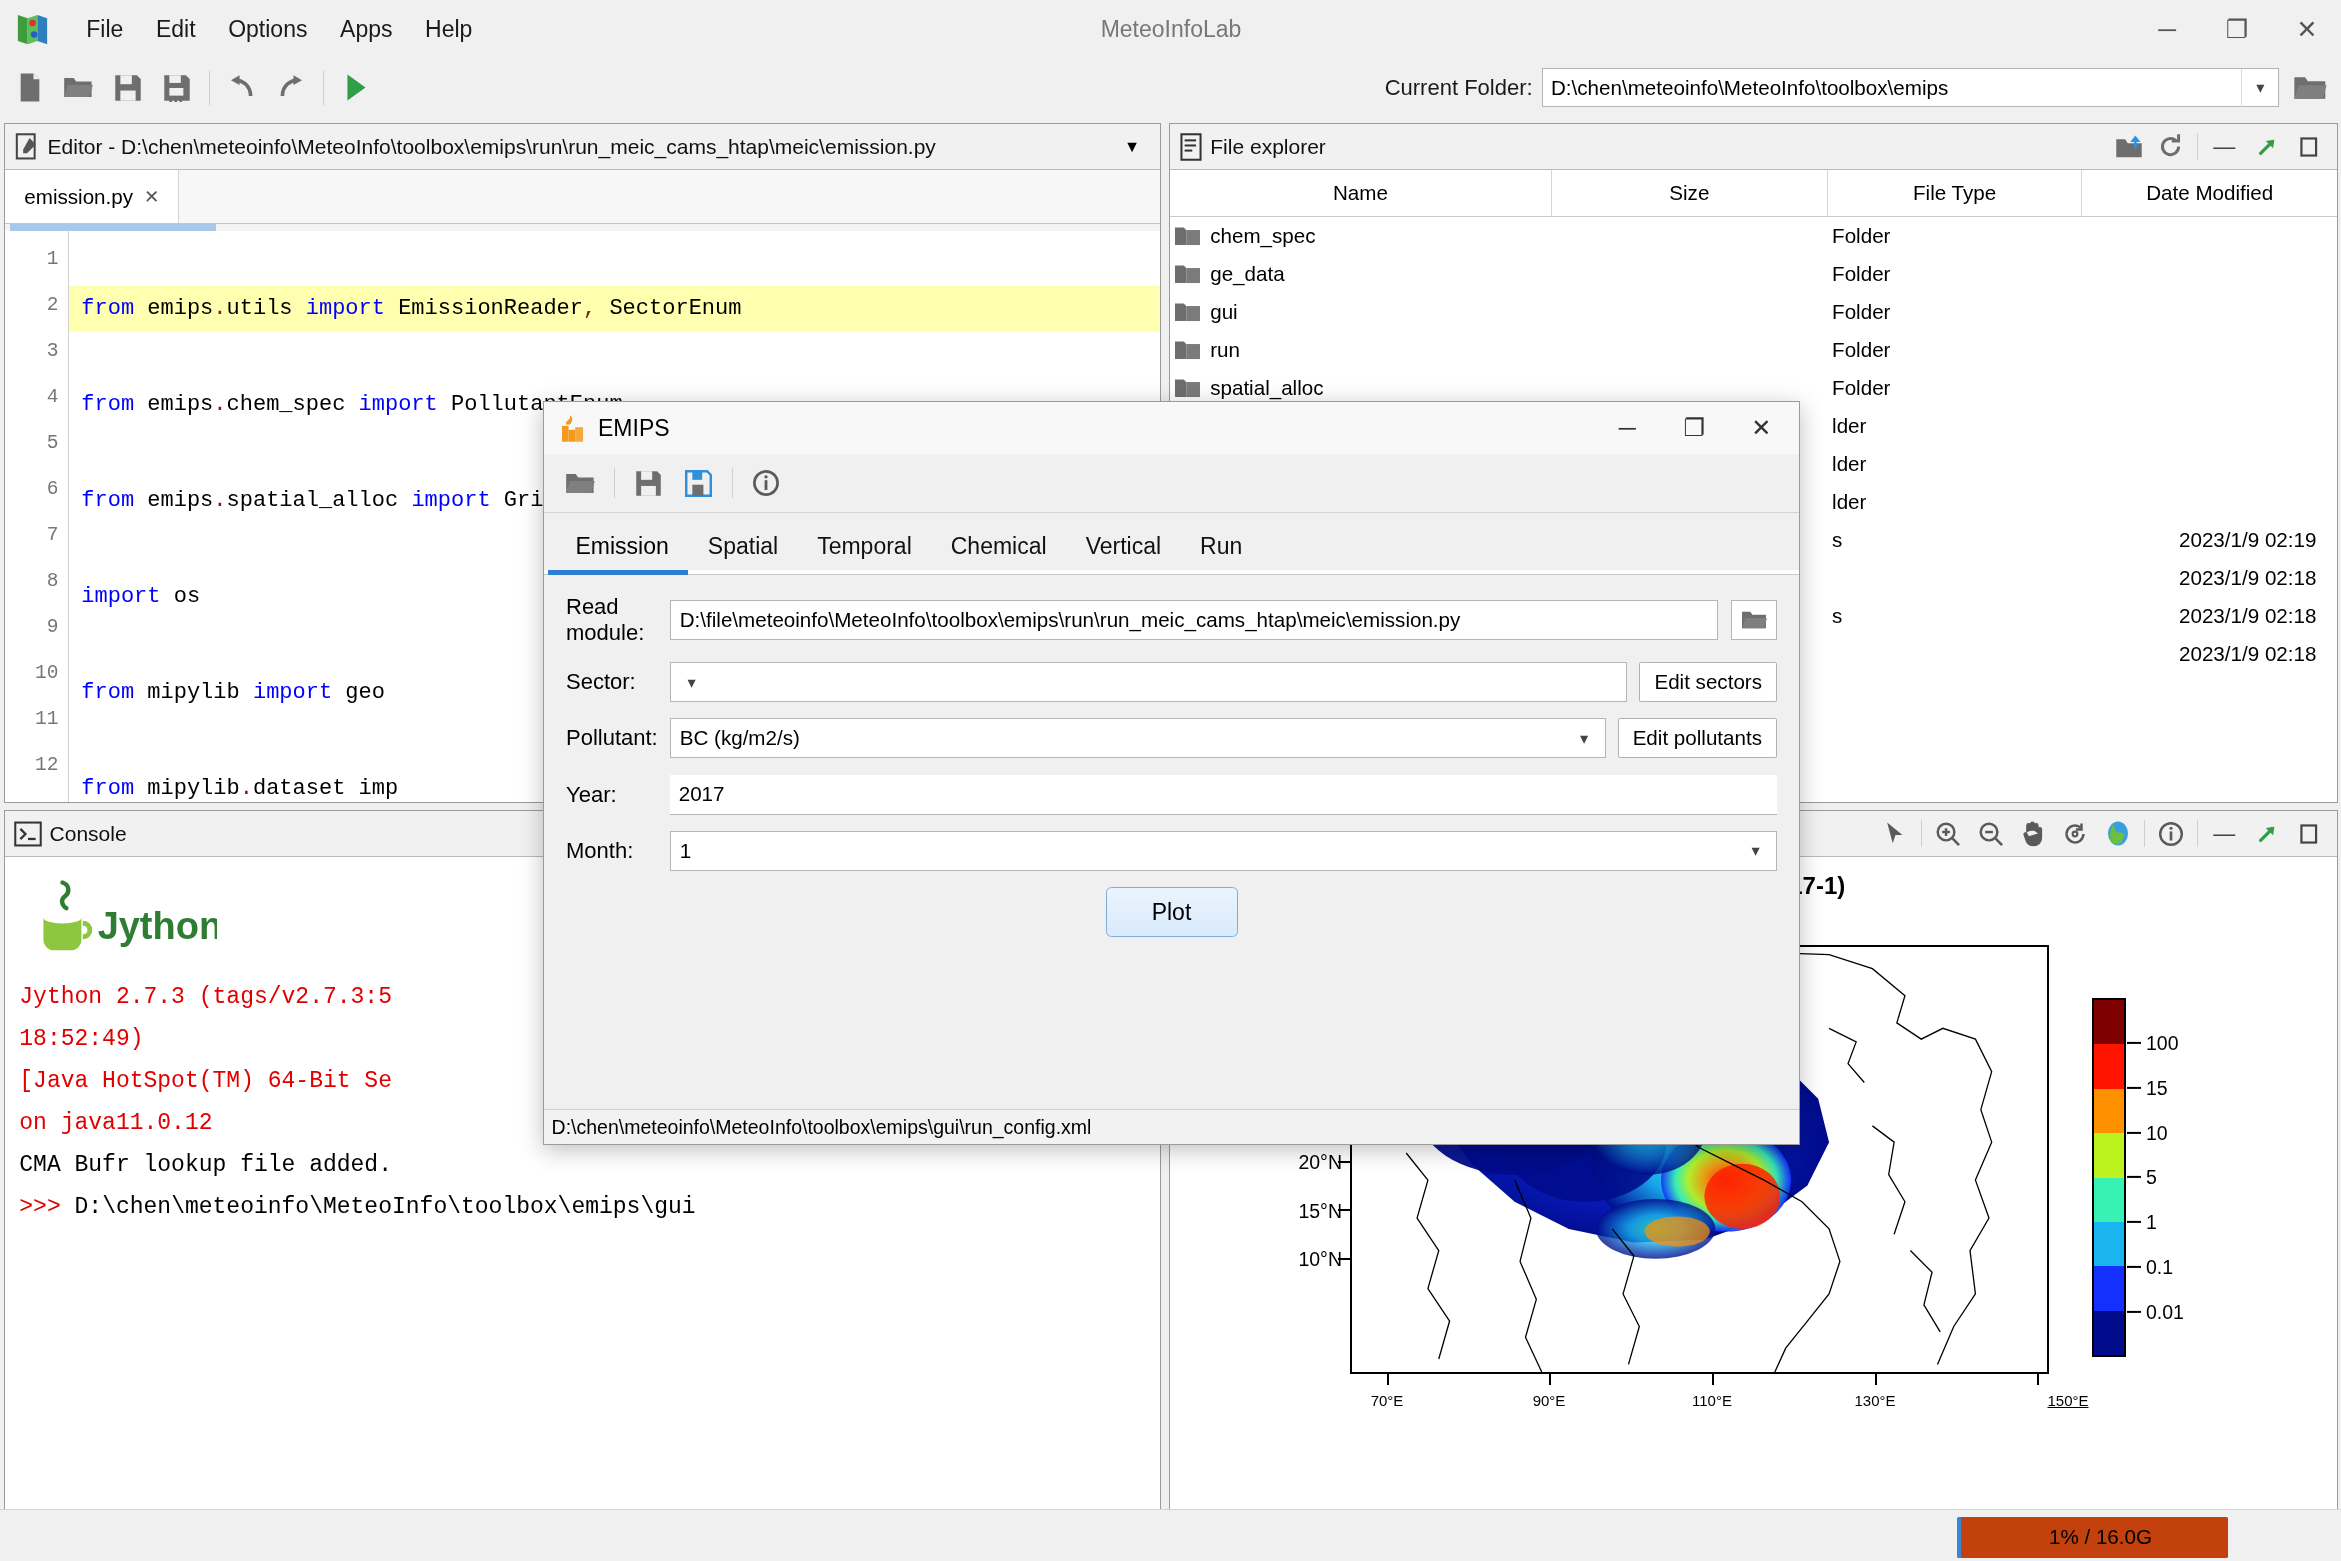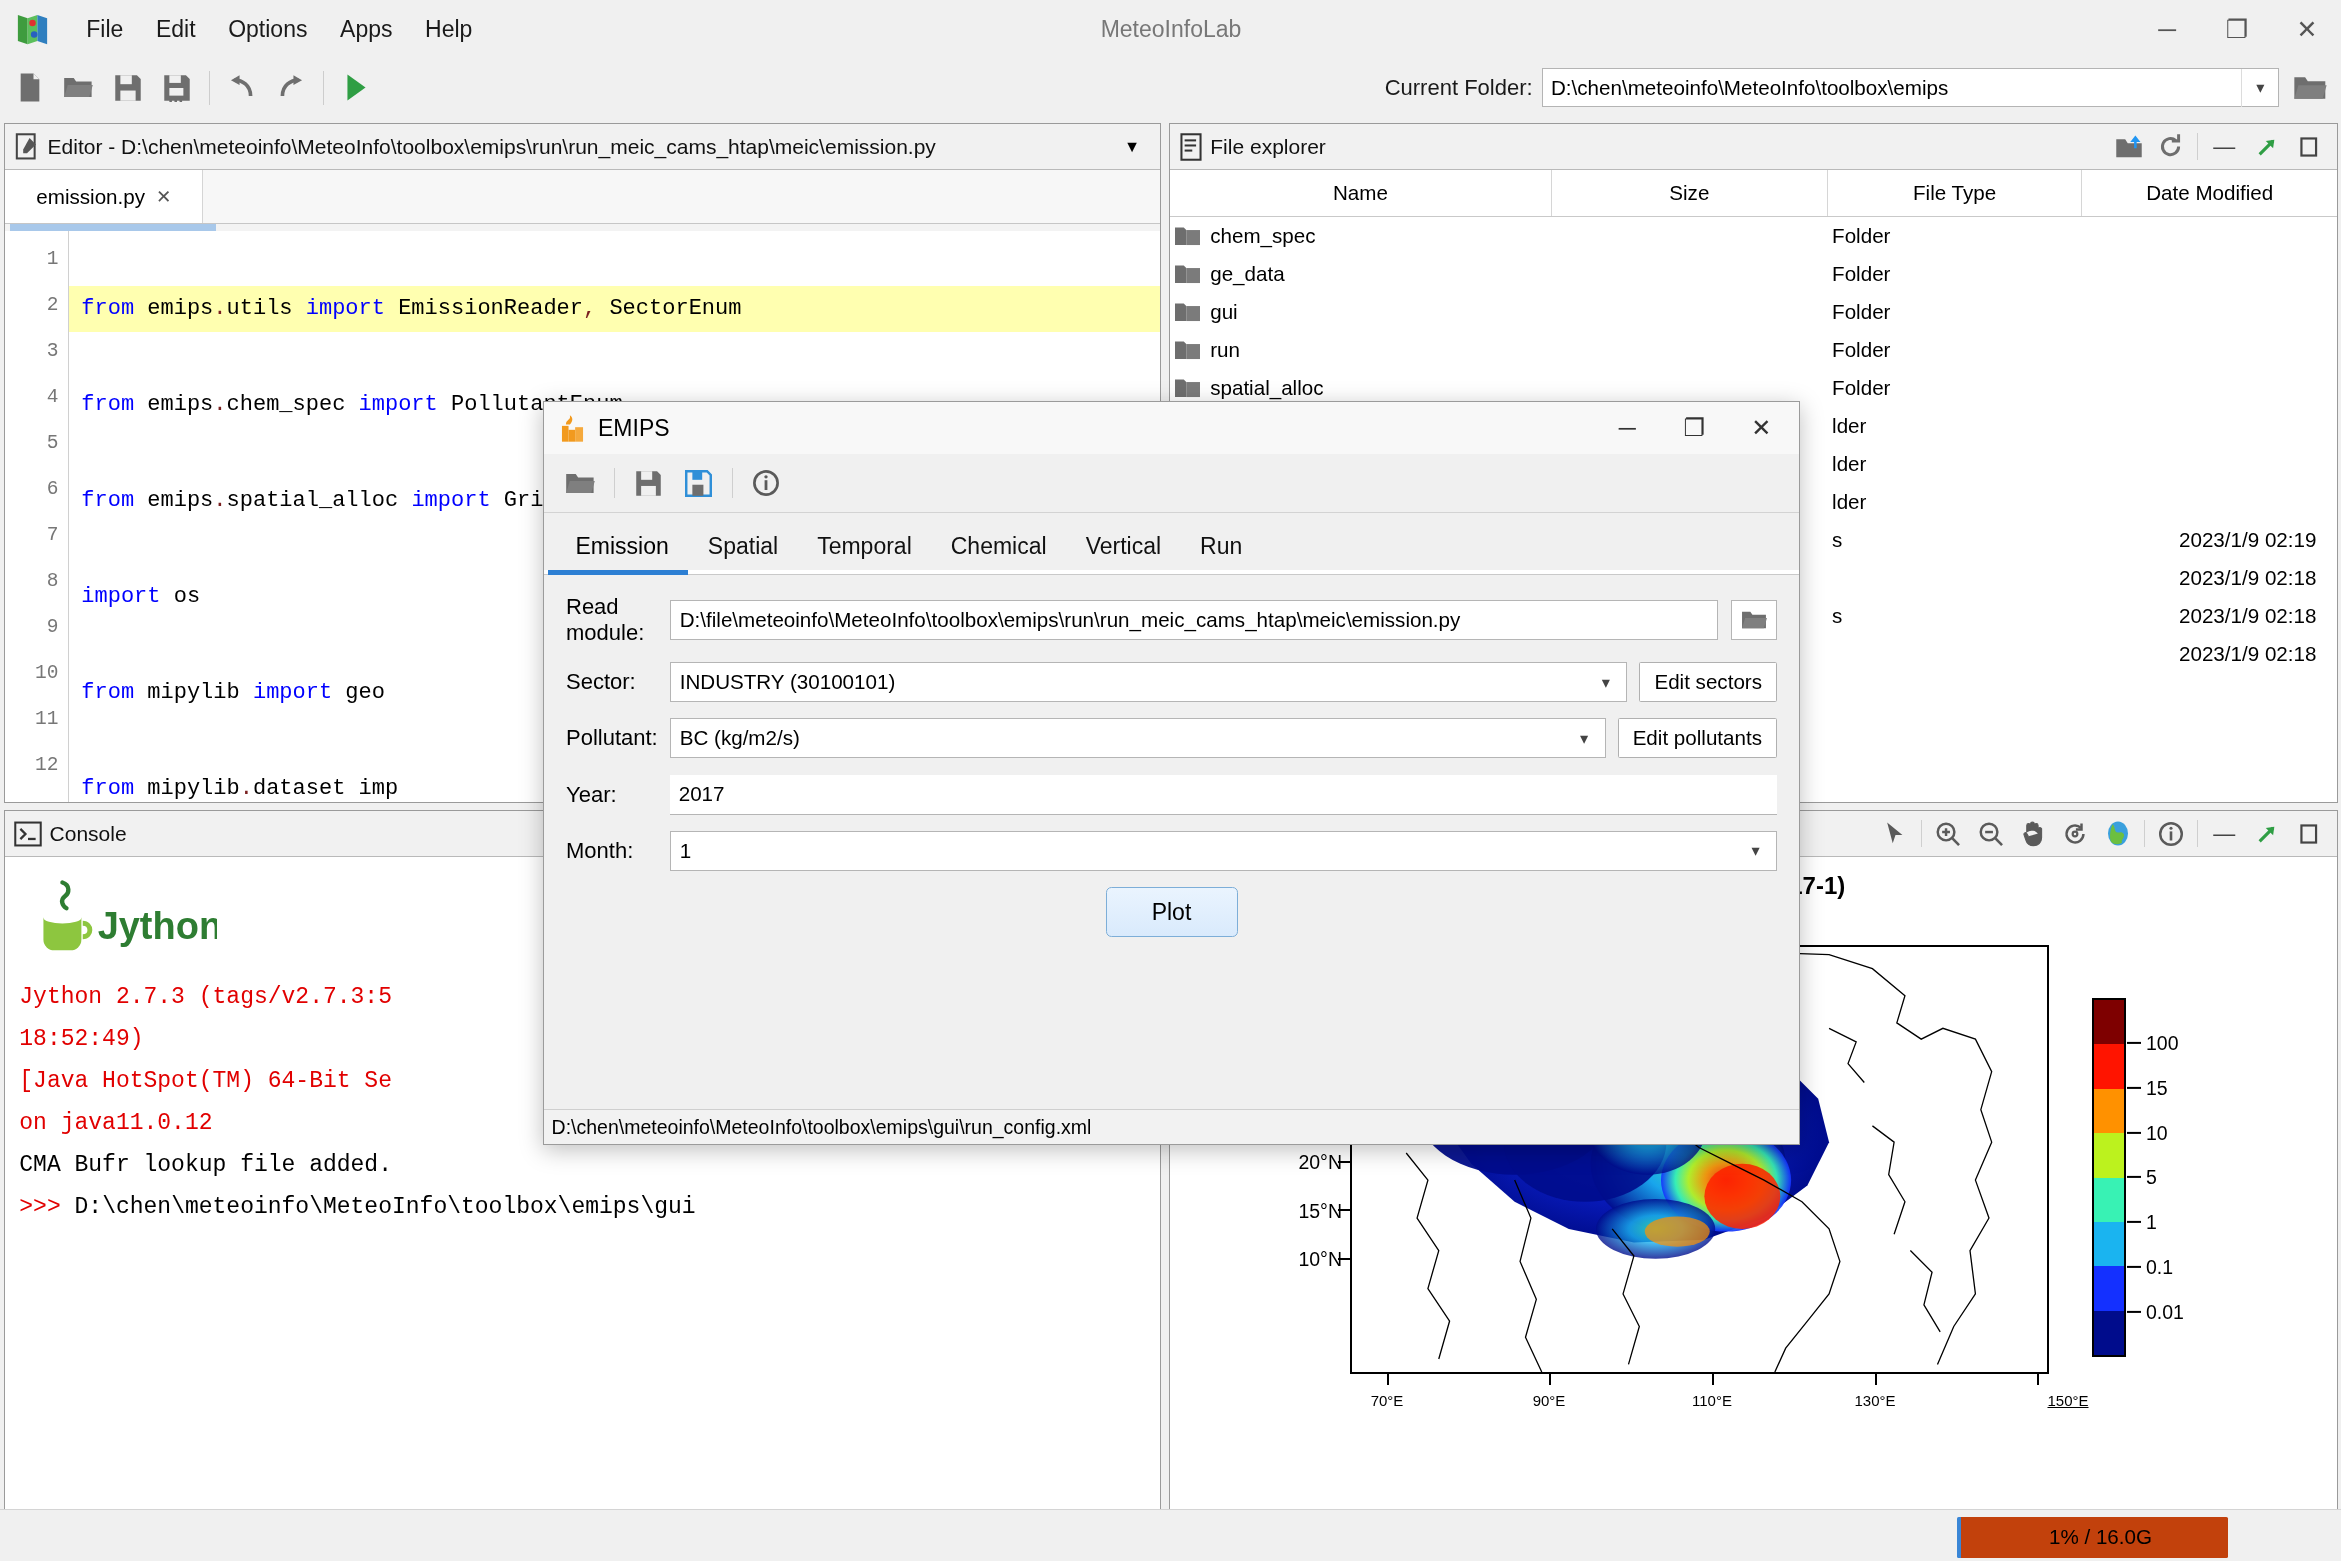--- a/index.html
+++ b/index.html
@@ -38,21 +38,21 @@
   .panel-head { height:46px; background:#f1f1f1; border-bottom:0.5px solid #b9b9b9;
                 display:flex; align-items:center; padding:0 8.7px; gap:7.6px; }
   .panel-title { font-size:21px; color:#111; white-space:nowrap; overflow:hidden; }
   .head-actions { margin-left:auto; display:flex; align-items:center; gap:3.3px; }
   .ha { width:39px; height:36px; display:flex; align-items:center; justify-content:center; }
   .ha-sep { width:1.1px; height:27px; background:#cfcfcf; margin:0 3.3px; }
 
   
   #editor-panel { left:4.3px; top:123px; width:1157px; height:680px; }
   .tabstrip { height:54px; background:#f7f7f7; border-bottom:0.5px solid #c6c6c6; display:flex; align-items:stretch; }
-  .etab { display:flex; align-items:center; gap:11px; padding:0 31px; background:#fff; border-right:0.5px solid #d5d5d5; font-size:20.6px; position:relative;}
+  .etab { display:flex; align-items:center; gap:11px; padding:0 19px; background:#fff; border-right:0.5px solid #d5d5d5; font-size:20.6px; position:relative;}
   .etab::after { content:""; position:absolute; left:0; right:0; bottom:-0.5px; height:0; }
   .etab-close { color:#555; font-size:18.4px; }
   .editor-underline { height:6.5px; background:#f3f3f3; position:relative; }
   .editor-underline i { position:absolute; left:4.3px; top:0; width:206px; height:6.5px; background:#a8c8ea; }
   .code-area { position:relative; height:calc(100% - 46px - 54px - 6.5px); background:#fff; overflow:hidden; display:flex; }
   .gutter { width:64px; background:#fff; border-right:0.5px solid #d0d0d0; padding-top:5.4px; text-align:right; }
   .gnum { height:46px; line-height:46px; padding-right:9.8px; color:#777; font-family:"Liberation Mono", monospace; font-size:19.5px; }
   .codelines { flex:1; padding-top:5.4px; font-family:"Liberation Mono", monospace; font-size:22px; white-space:pre; }
   .cl { height:46px; line-height:46px; padding-left:12px; }
   .cl.hl { background:#ffffb0; }
@@ -706,21 +706,20 @@
           <svg width="27" height="24" viewBox="0 0 26 22">
               <path d="M1 3h8l2 3h13v13H1z" fill="#6e6e6e"></path>
               <path d="M4 9h21l-3 10H1z" fill="#7f7f7f"></path>
             </svg>
         </div>
       </div>
 
       <div class="frow">
         <div class="flabel">Sector:</div>
         <div class="fcombo">
-          <div class="val">INDUSTRY (30100101)</div>
           <div class="arw">▾</div>
         </div>
         <div class="fbtn">Edit sectors</div>
       </div>
 
       <div class="frow">
         <div class="flabel">Pollutant:</div>
         <div class="fcombo">
           <div class="val">BC (kg/m2/s)</div>
           <div class="arw">▾</div>

